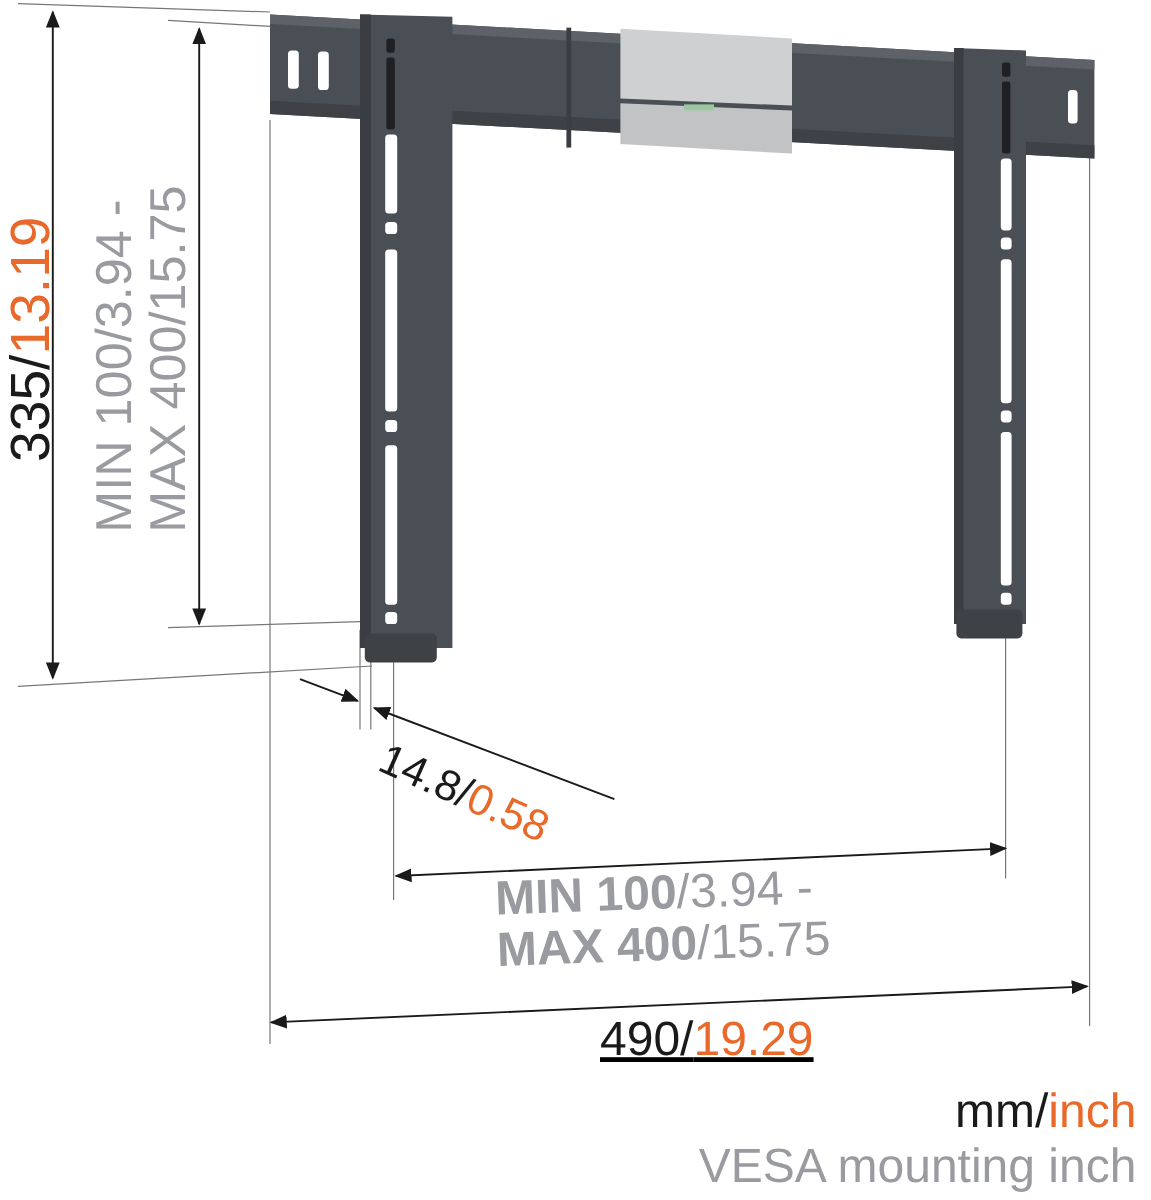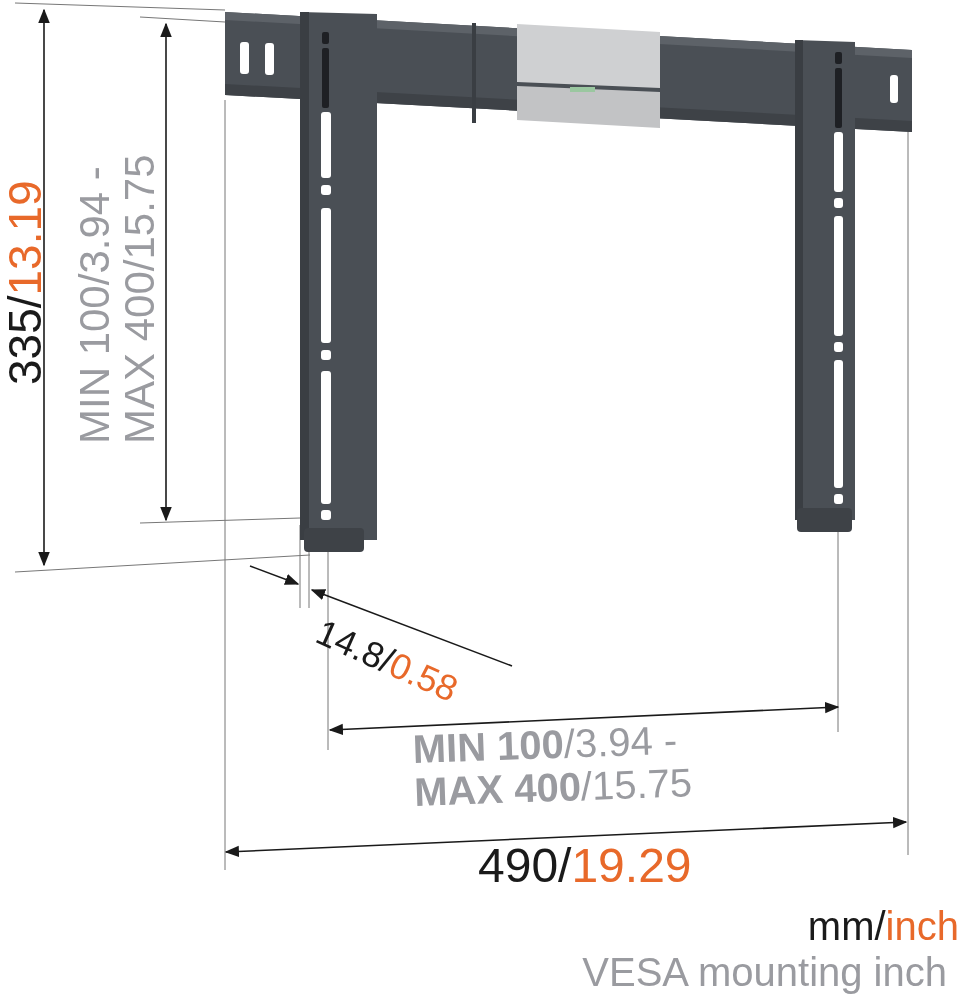--- a/index.html
+++ b/index.html
@@ -8,22 +8,22 @@
     #diagram { position: absolute; left: 0; top: 0; width: 959px; height: 1000px; }
     .lbl { position: absolute; white-space: nowrap; font-family: "Liberation Sans", "DejaVu Sans", sans-serif; }
     .dark { color: #1a1a1a; }
     .orange { color: #e8692a; }
     .grey { color: #9a9ba0; }
     .v-lbl { transform-origin: left top; transform: rotate(-90deg); }
     #lbl-height { left: 2px; top: 385px; font-size: 46px; line-height: 46px; font-weight: 300; }
     #lbl-vesa-v { left: 72px; top: 444px; font-size: 42px; line-height: 45px; }
     #lbl-depth { left: 326px; top: 613px; font-size: 36px; line-height: 38px; transform: rotate(24deg); transform-origin: left top; }
     #lbl-vesa-h { left: 412px; top: 728px; font-size: 40px; line-height: 43px; transform: rotate(-2deg); transform-origin: left top; }
-    #lbl-width { left: 478px; top: 845px; font-size: 48px; line-height: 42px; }
-    #lbl-units { right: 0; top: 905px; font-size: 40px; line-height: 42px; text-align: left; }
+    #lbl-width { left: 500px; top: 845px; font-size: 40px; line-height: 42px; text-decoration: underline; }
+    #lbl-units { right: 12px; top: 905px; font-size: 40px; line-height: 42px; text-align: left; }
     #lbl-vesa-note { right: 12px; top: 950px; font-size: 40px; line-height: 44px; text-align: right; }
   </style>
 </head>
 <body>
 
 <div id="diagram">
   <svg width="959" height="1000" viewBox="0 0 959 1000" xmlns="http://www.w3.org/2000/svg">
     <defs>
       <marker id="arr" viewBox="0 0 10 10" refX="9" refY="5" markerWidth="9" markerHeight="9" orient="auto-start-reverse">
         <path d="M0,1 L10,5 L0,9 z" fill="#1a1a1a"></path>

